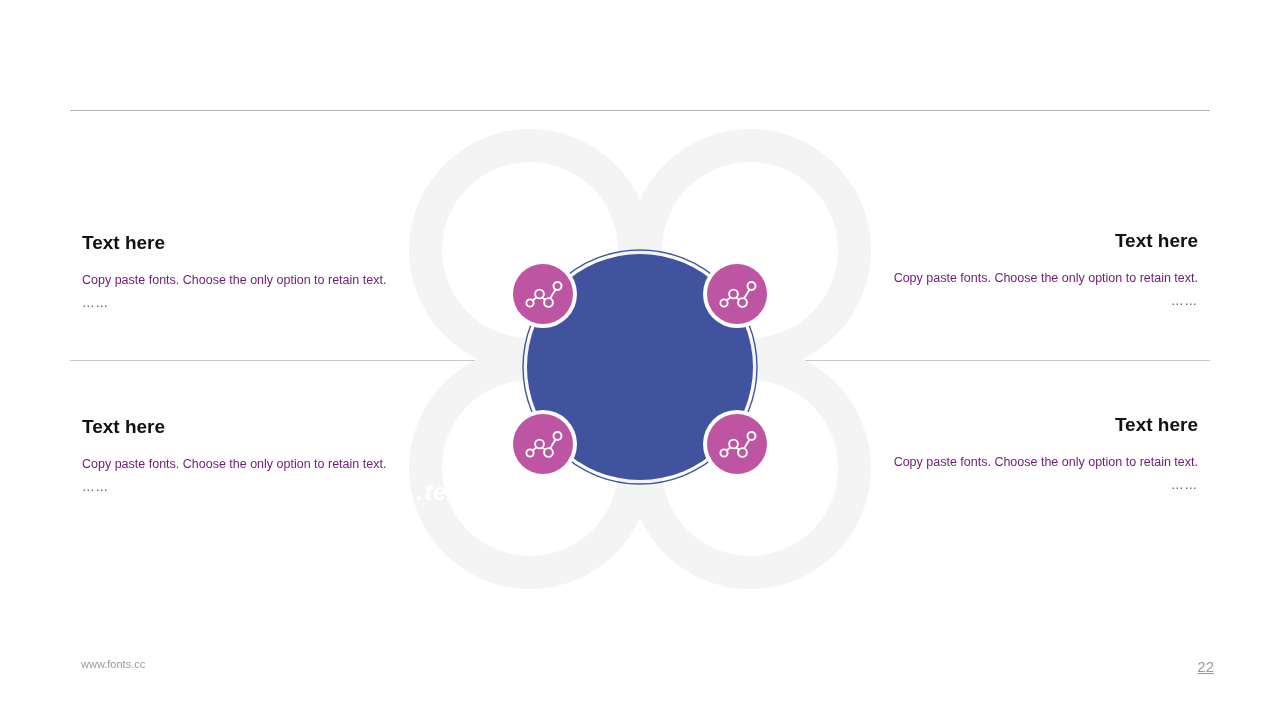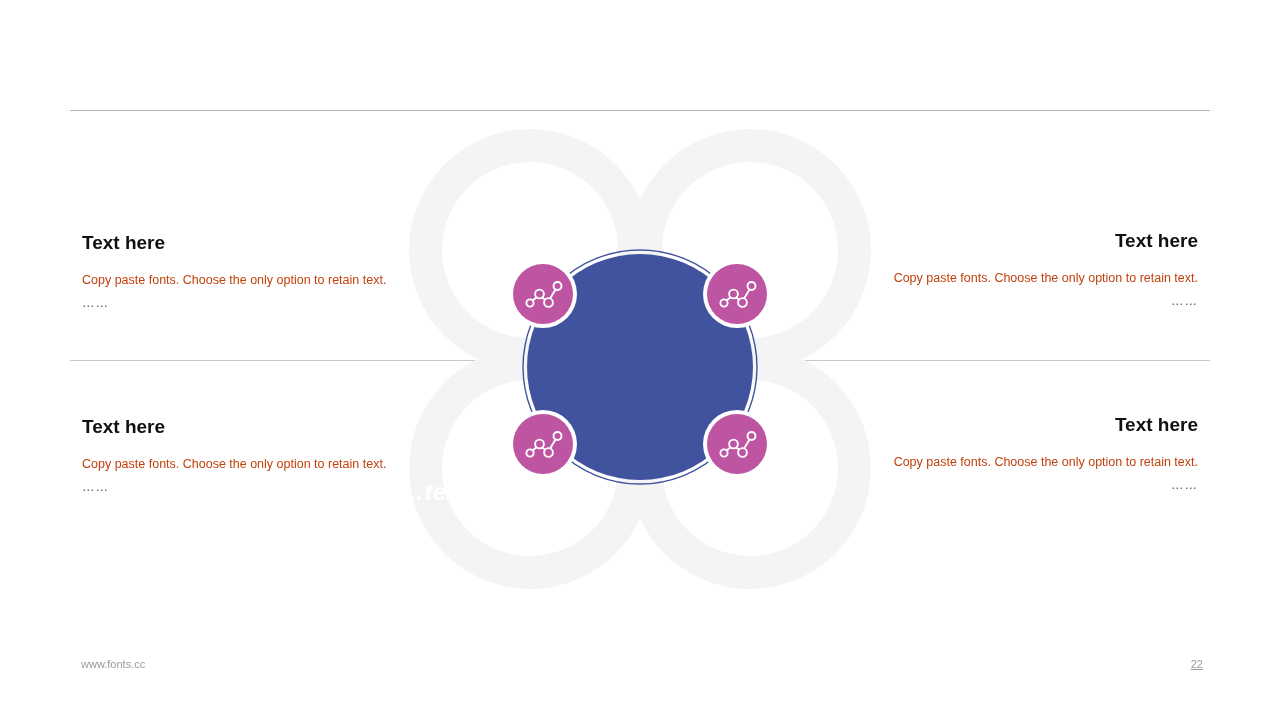--- a/index.html
+++ b/index.html
@@ -60,21 +60,21 @@
   .block h2 {
     font-size: 19px;
     font-weight: bold;
     line-height: 1.2;
     color: #111111;
     margin-bottom: 14px;
   }
   .block p {
     font-size: 12.5px;
     line-height: 1.85;
-    color: #c2410c;
+    color: #701a75;
   }
   .block .dots {
     font-size: 12.5px;
     line-height: 1.85;
     color: #555555;
     letter-spacing: 1px;
   }
 
   .block-left  { left: 82px;  text-align: left; }
   .block-right { left: 878px; width: 320px; text-align: right; }
@@ -87,23 +87,23 @@
   
   .footer-url {
     position: absolute;
     left: 81px;
     top: 658px;
     font-size: 11px;
     color: #9a9a9a;
   }
   .footer-page {
     position: absolute;
-    right: 77px;
+    right: 66px;
     top: 658px;
-    font-size: 11px;
+    font-size: 15px;
     color: #9a9a9a;
     text-decoration: underline;
   }
 </style>
 </head>
 <body>
 
 <div class="slide">
 
   <div class="divider divider-top"></div>

